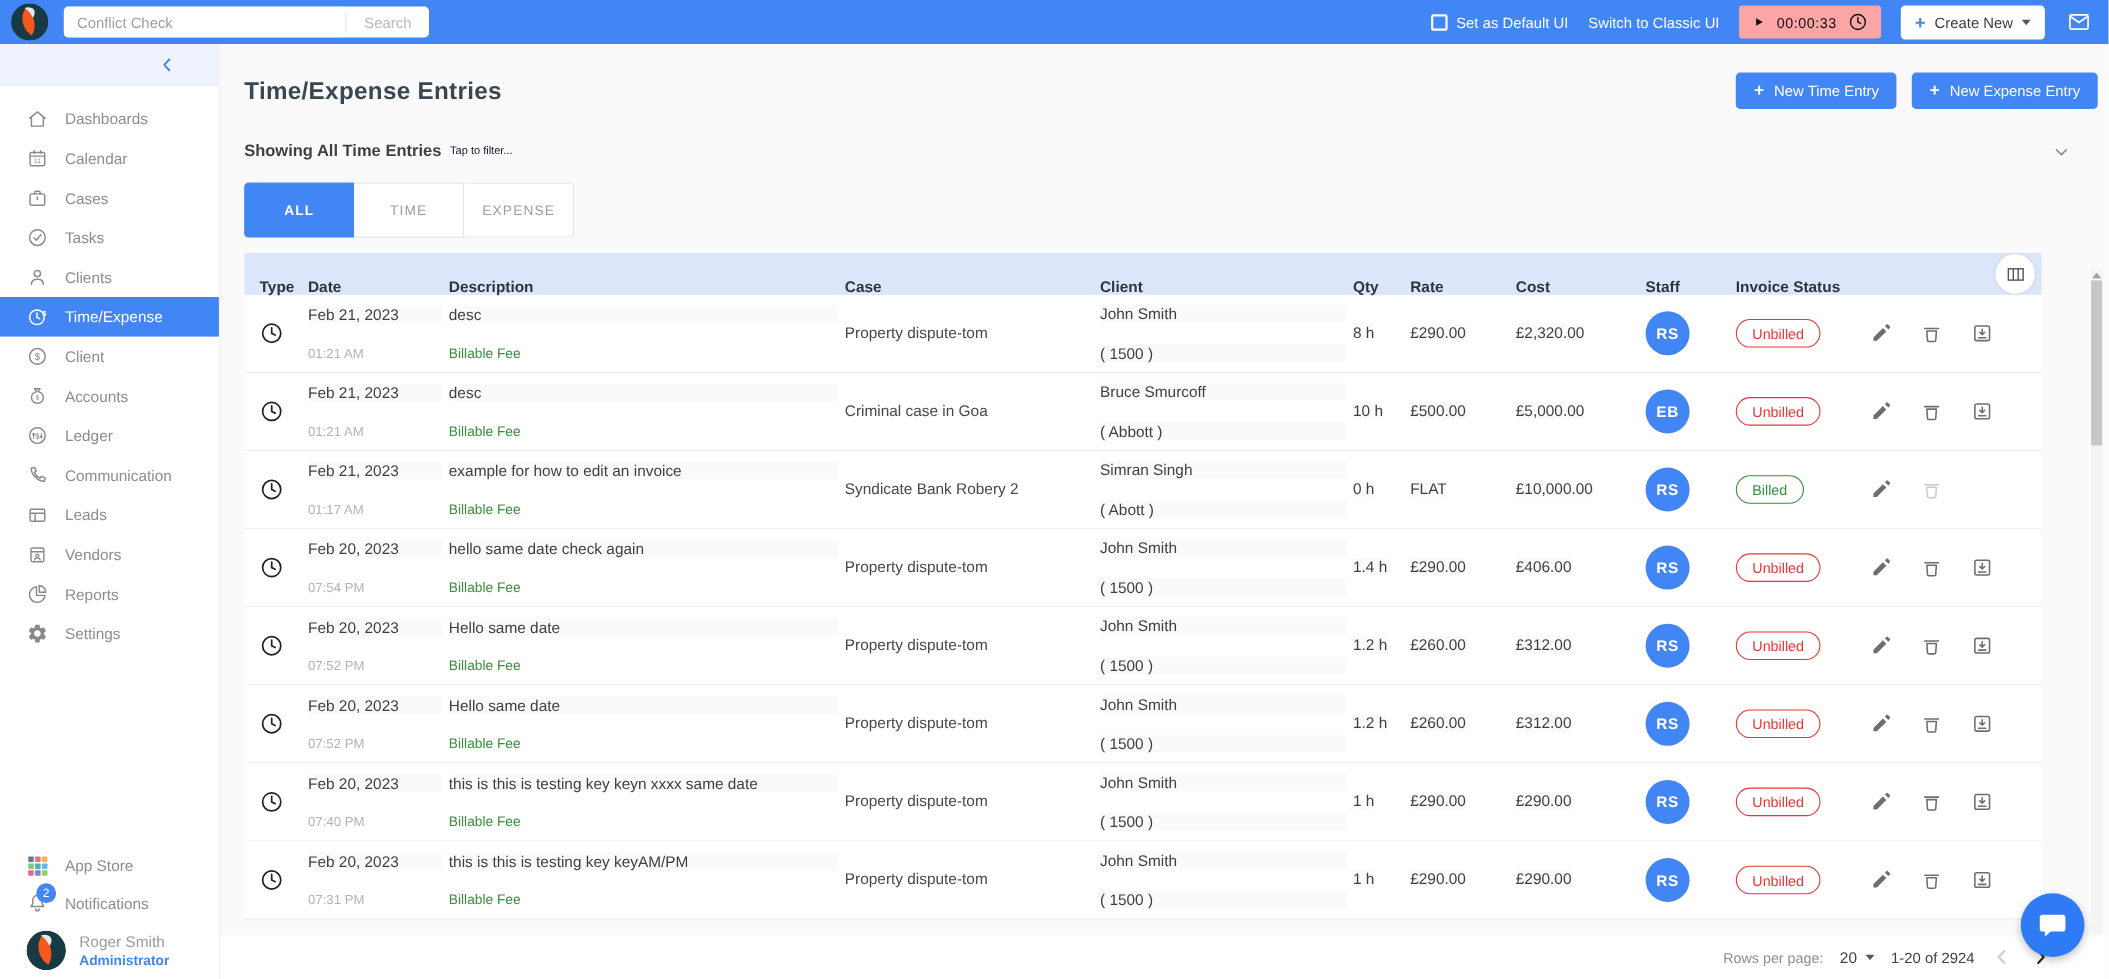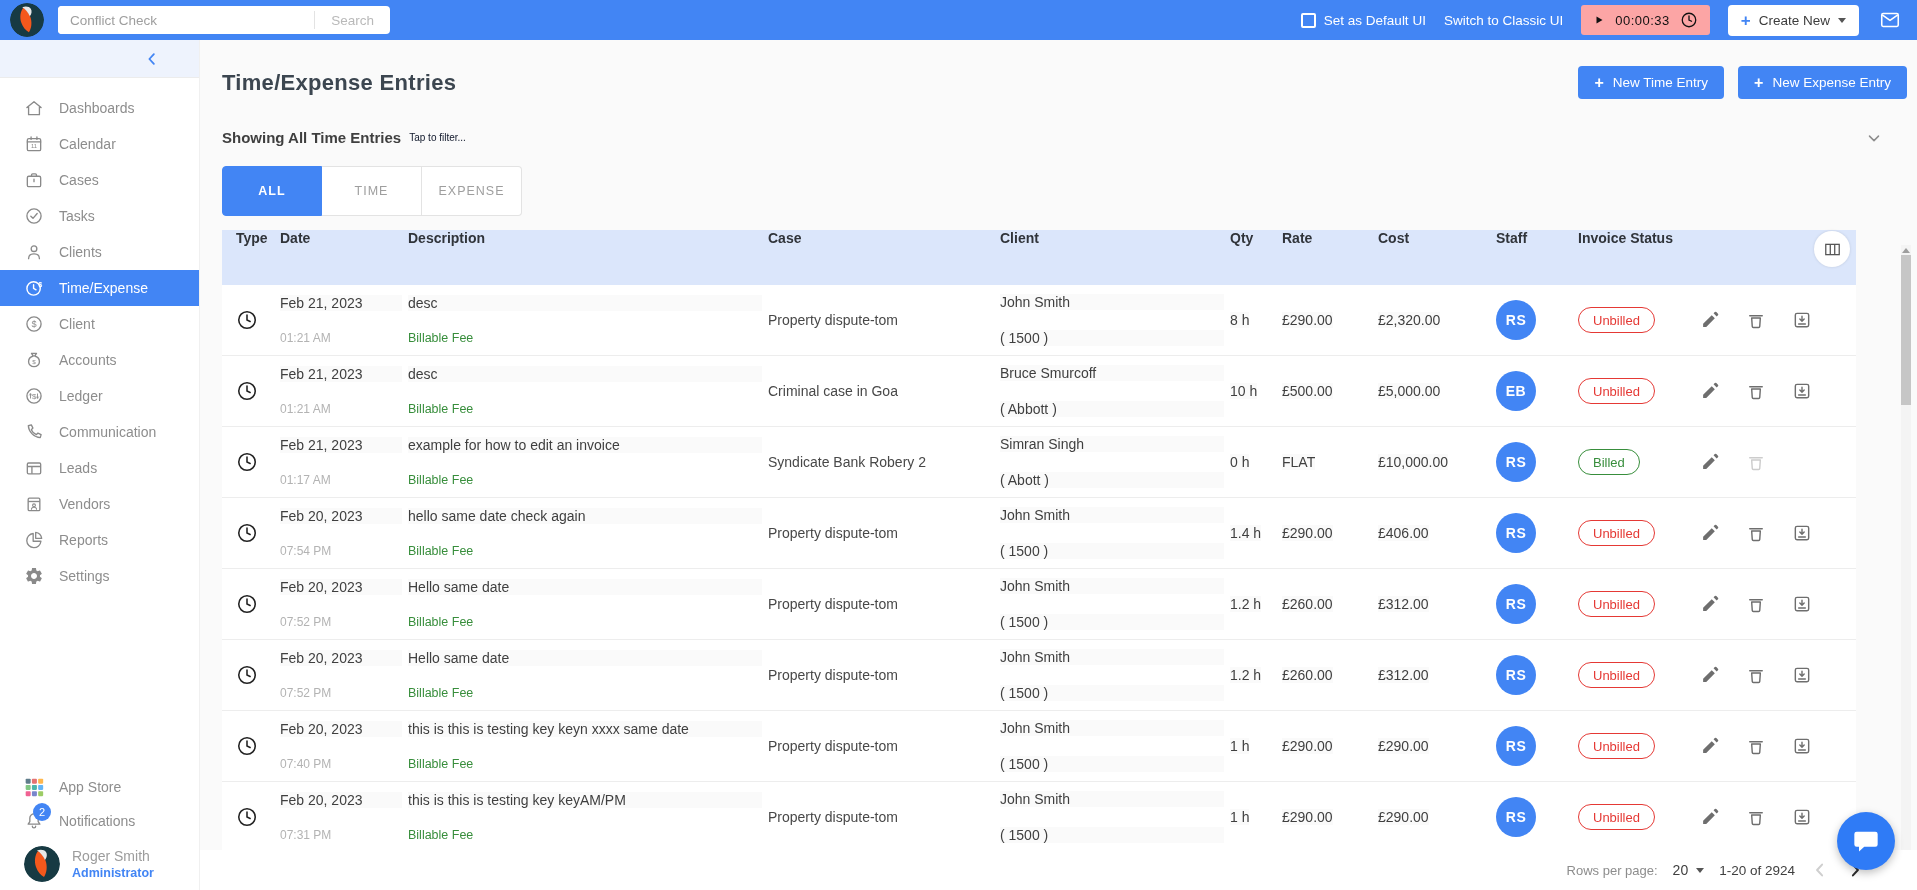--- a/index.html
+++ b/index.html
@@ -61,21 +61,21 @@
   .filter-caret { margin-left:auto; color:#8d8d8d; }
 
   .tabs { margin:16px 0 0 22px; display:flex; }
   .tab { width:100px; height:50px; background:#fff; border:1px solid #e3e3e3; border-left-width:0; color:#9e9e9e; font-size:12.5px; letter-spacing:1px; display:flex; align-items:center; justify-content:center; }
   .tab:first-child { border-left-width:1px; border-radius:4px 0 0 4px; }
   .tab:last-child { border-radius:0 4px 4px 0; }
   .tab.active { background:#4285f4; border-color:#4285f4; color:#fff; font-weight:bold; }
 
   
   .table-wrap { margin:14px 61px 0 22px; background:#fff; position:relative; }
-  .thead { height:55px; background:#dbe6fb; display:flex; align-items:flex-start; position:relative; }
+  .thead { height:38px; background:#dbe6fb; display:flex; align-items:flex-end; position:relative; }
   .thead .hcell { font-size:14px; font-weight:600; color:#30343a; }
   .cell, .hcell { flex:0 0 auto; padding-right:6px; }
   .c-type   { width:58px;  padding-left:14px; }
   .c-date   { width:128px; }
   .c-desc   { width:360px; }
   .c-case   { width:232px; }
   .c-client { width:230px; }
   .c-qty    { width:52px; }
   .c-rate   { width:96px; }
   .c-cost   { width:118px; }

